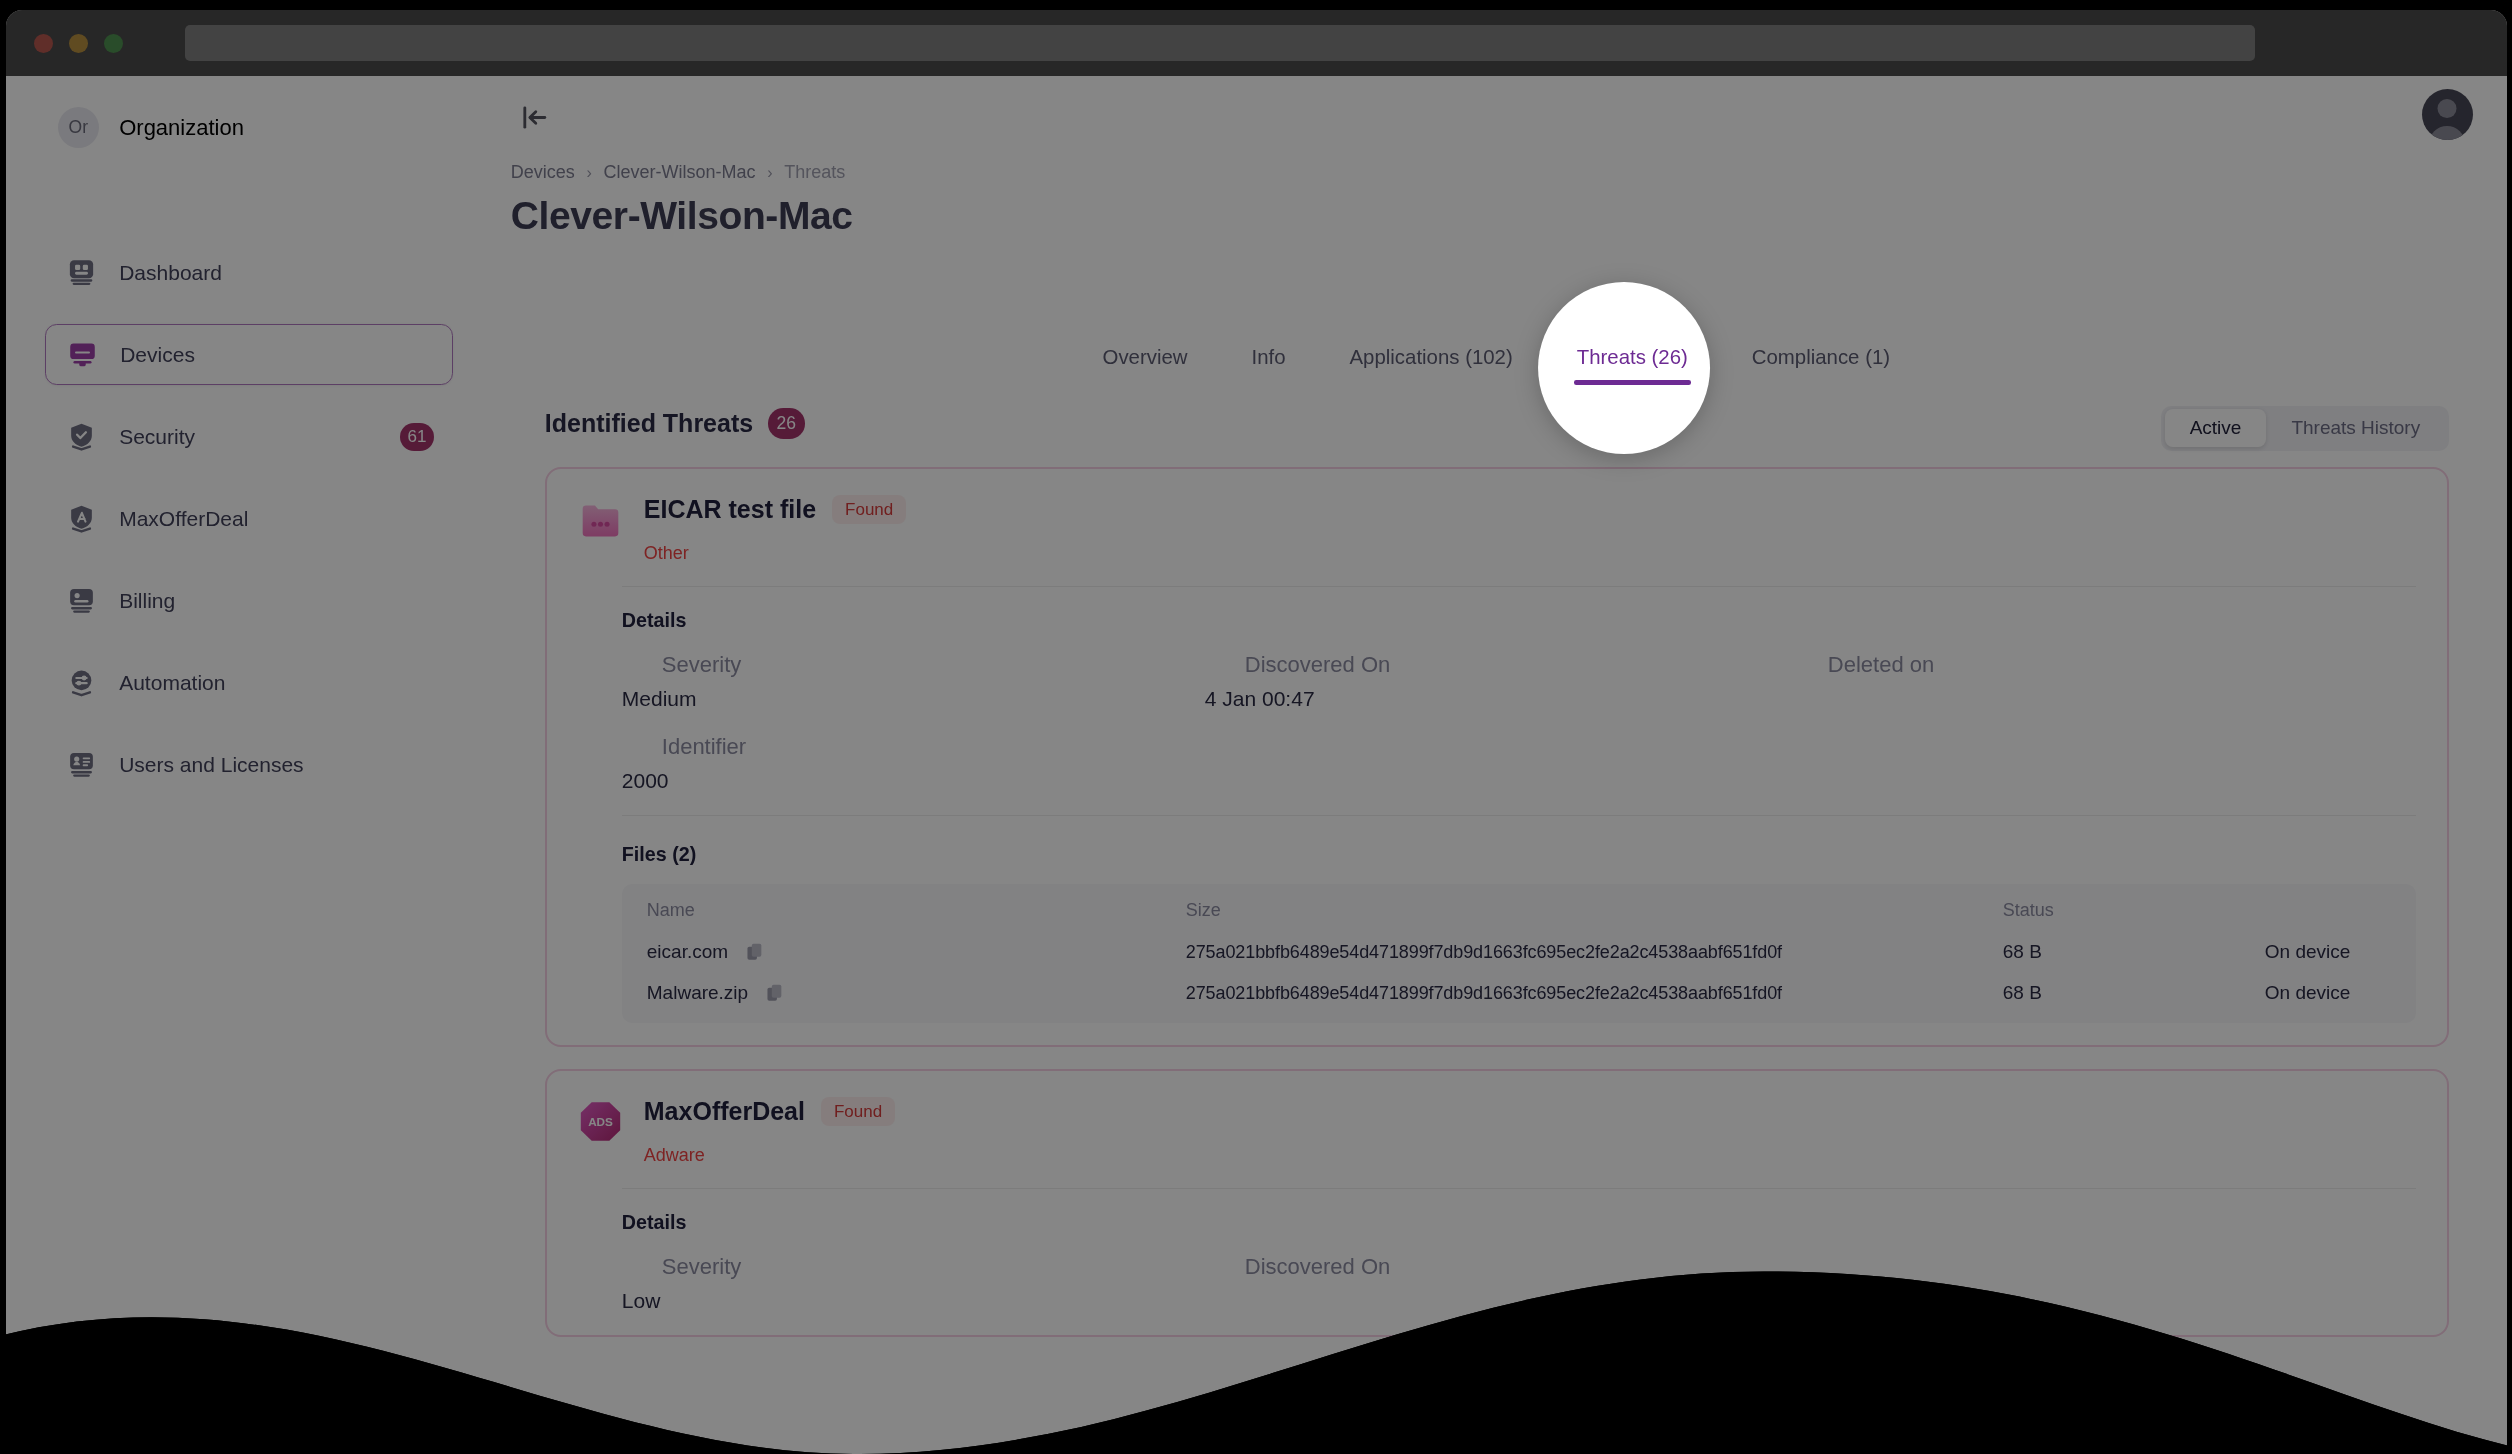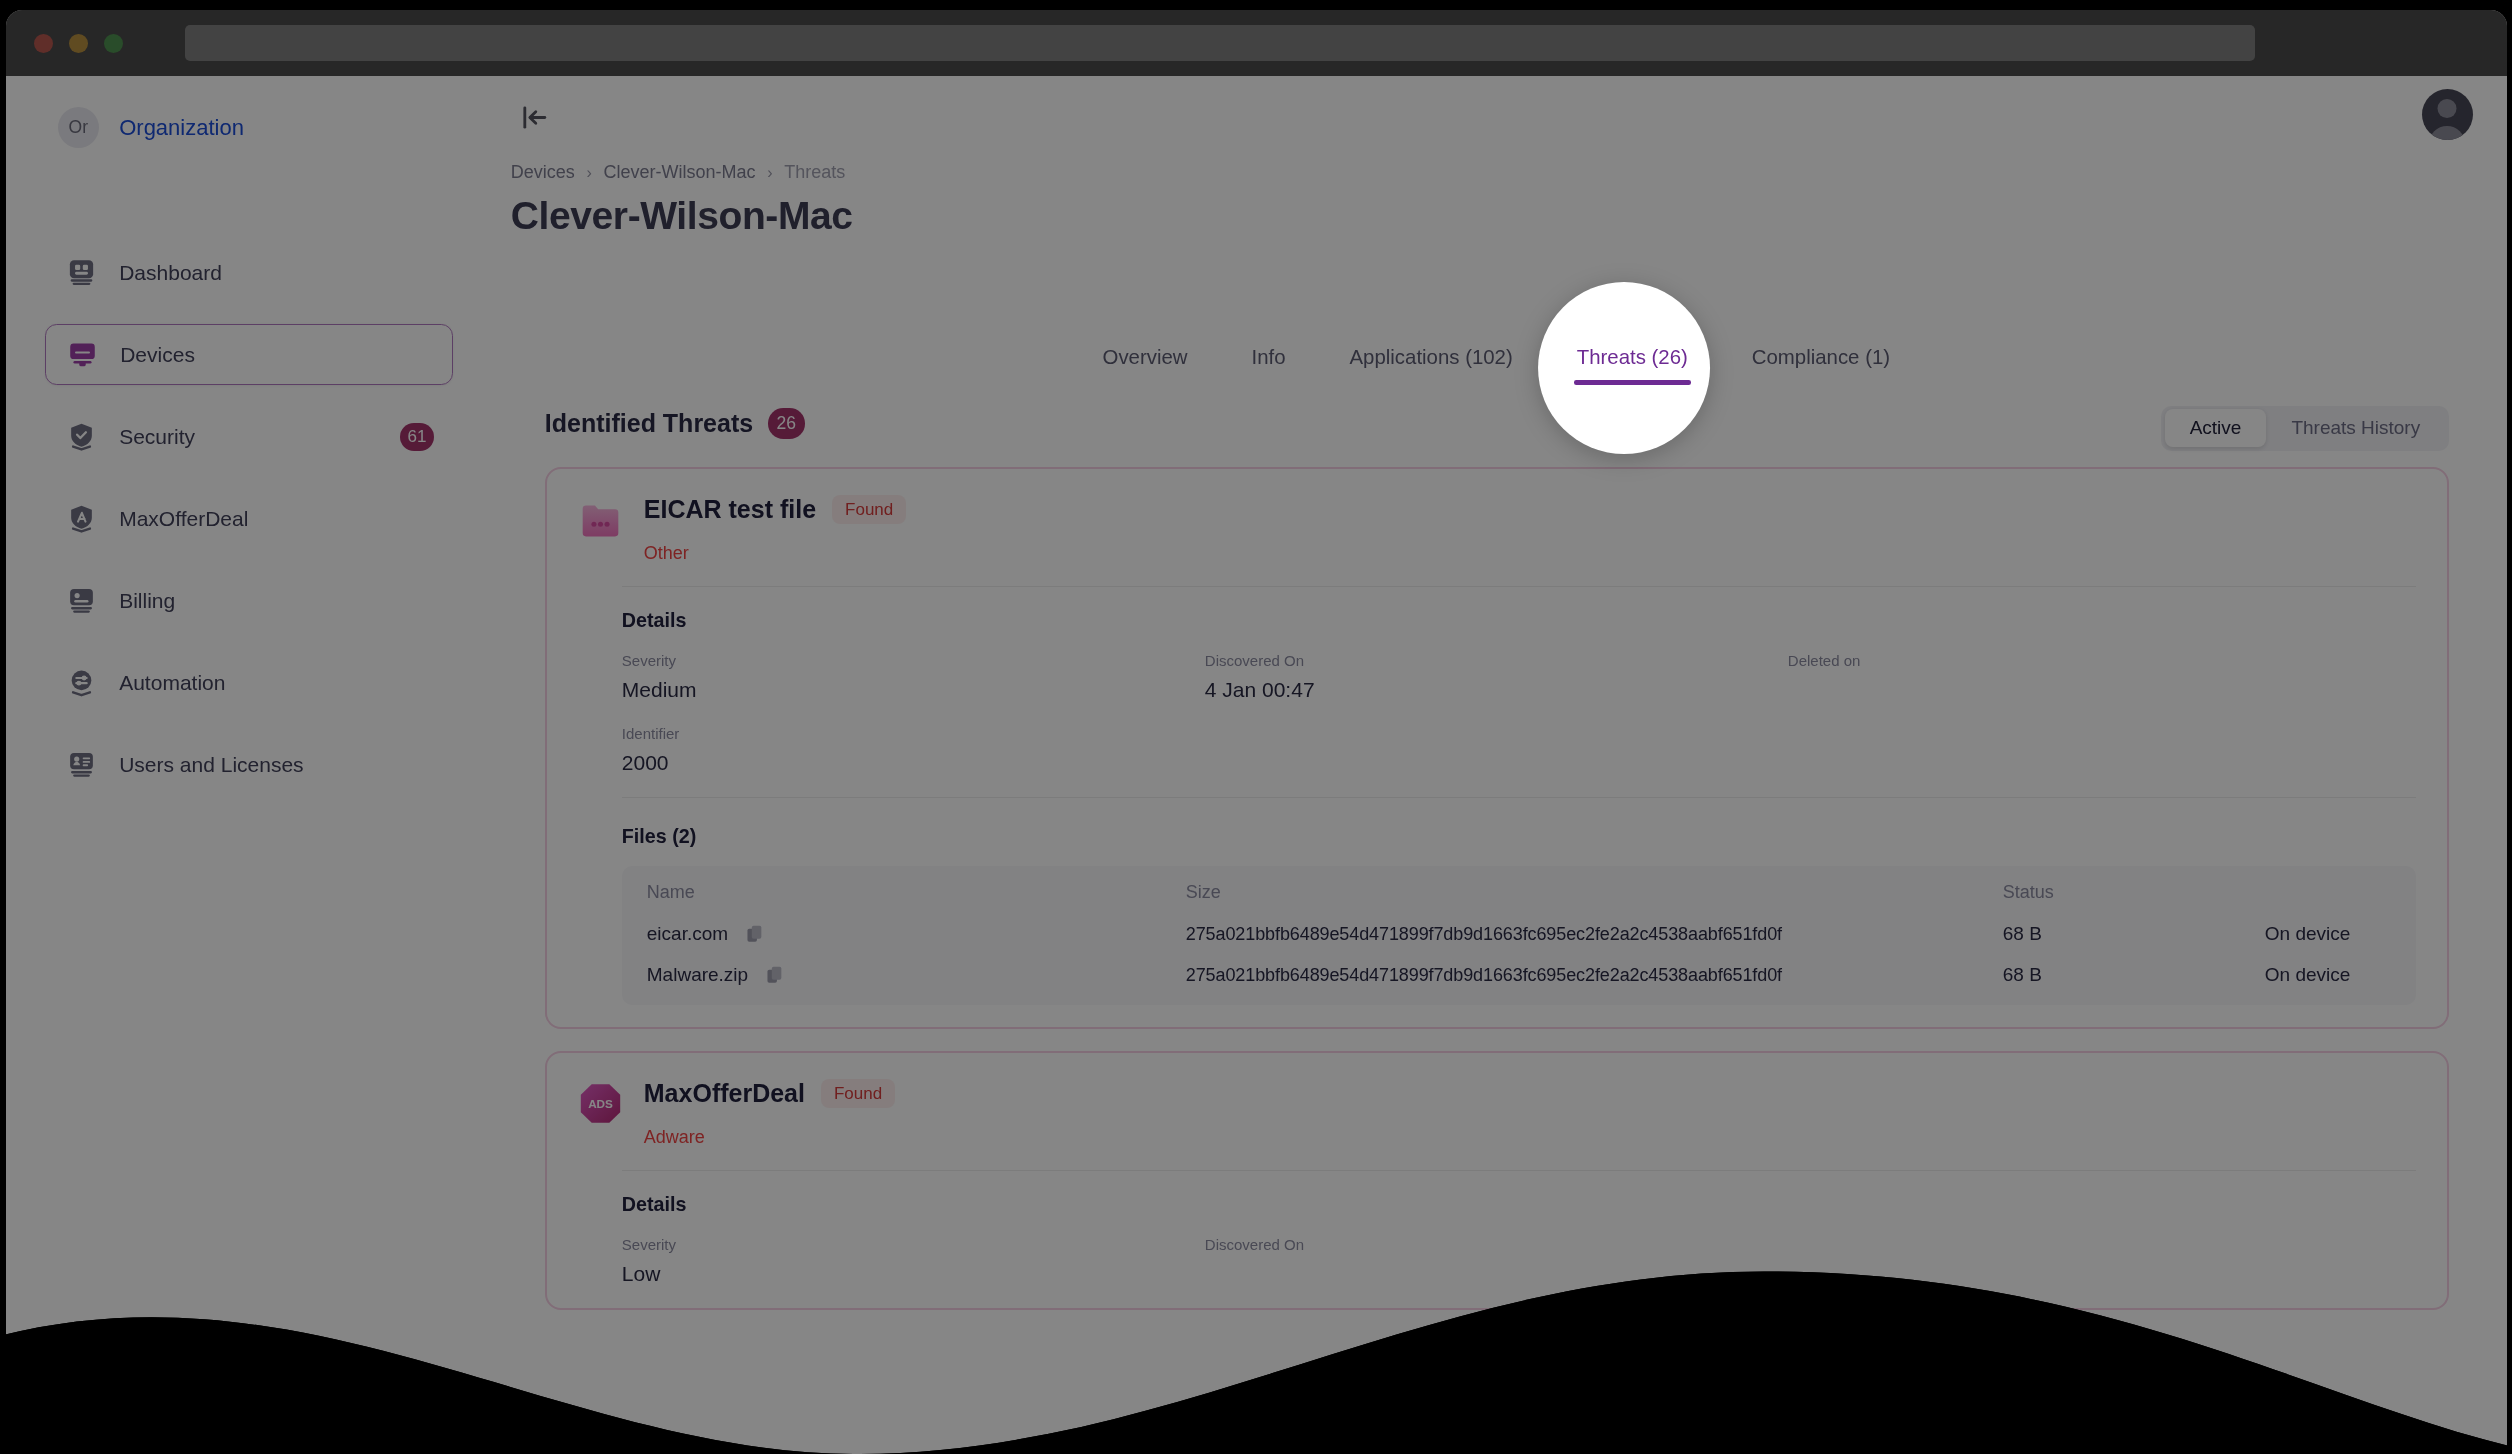--- a/index.html
+++ b/index.html
@@ -53,21 +53,21 @@
   #org-row {
     position: absolute; left: 52px; top: 31px;
     display: flex; align-items: center; gap: 20.4px;
   }
   #org-avatar {
     width: 41px; height: 41px; border-radius: 50%;
     background: #e9e9ef;
     display: flex; align-items: center; justify-content: center;
     font-size: 17.5px; color: #6b6b7b; font-weight: 400;
   }
-  #org-name { font-size: 22px; color: #1d4ed8; }
+  #org-name { font-size: 22px; color: #000000; }
 
   .nav-list { position: absolute; left: 39px; top: 166px; width: 408px; }
   .nav-item {
     display: flex; align-items: center;
     height: 61px; padding: 0 20.4px;
     border-radius: 11.7px;
     margin-bottom: 21px;
     position: relative;
   }
   .nav-item.active {
@@ -227,21 +227,21 @@
     font-size: 19.7px; font-weight: 700; color: #22223e;
     margin: 22px 0 0 44px;
   }
 
   .detail-grid {
     display: grid;
     grid-template-columns: 583px 583px 1fr;
     margin: 20.4px 0 0 44px;
     row-gap: 23px;
   }
-  .detail-key { font-size: 15px; color: #8b8ba0; margin-bottom: 8.7px; }
+  .detail-key { font-size: 22px; color: #8b8ba0; margin-bottom: 8.7px; margin-left: 40px; }
   .detail-val { font-size: 21px; color: #2a2a44; }
 
   
   .files-label {
     font-size: 19.7px; font-weight: 700; color: #22223e;
     margin: 28px 0 0 44px;
   }
   .files-table {
     margin: 17.5px 0 0 44px;
     background: #f7f7fa;

